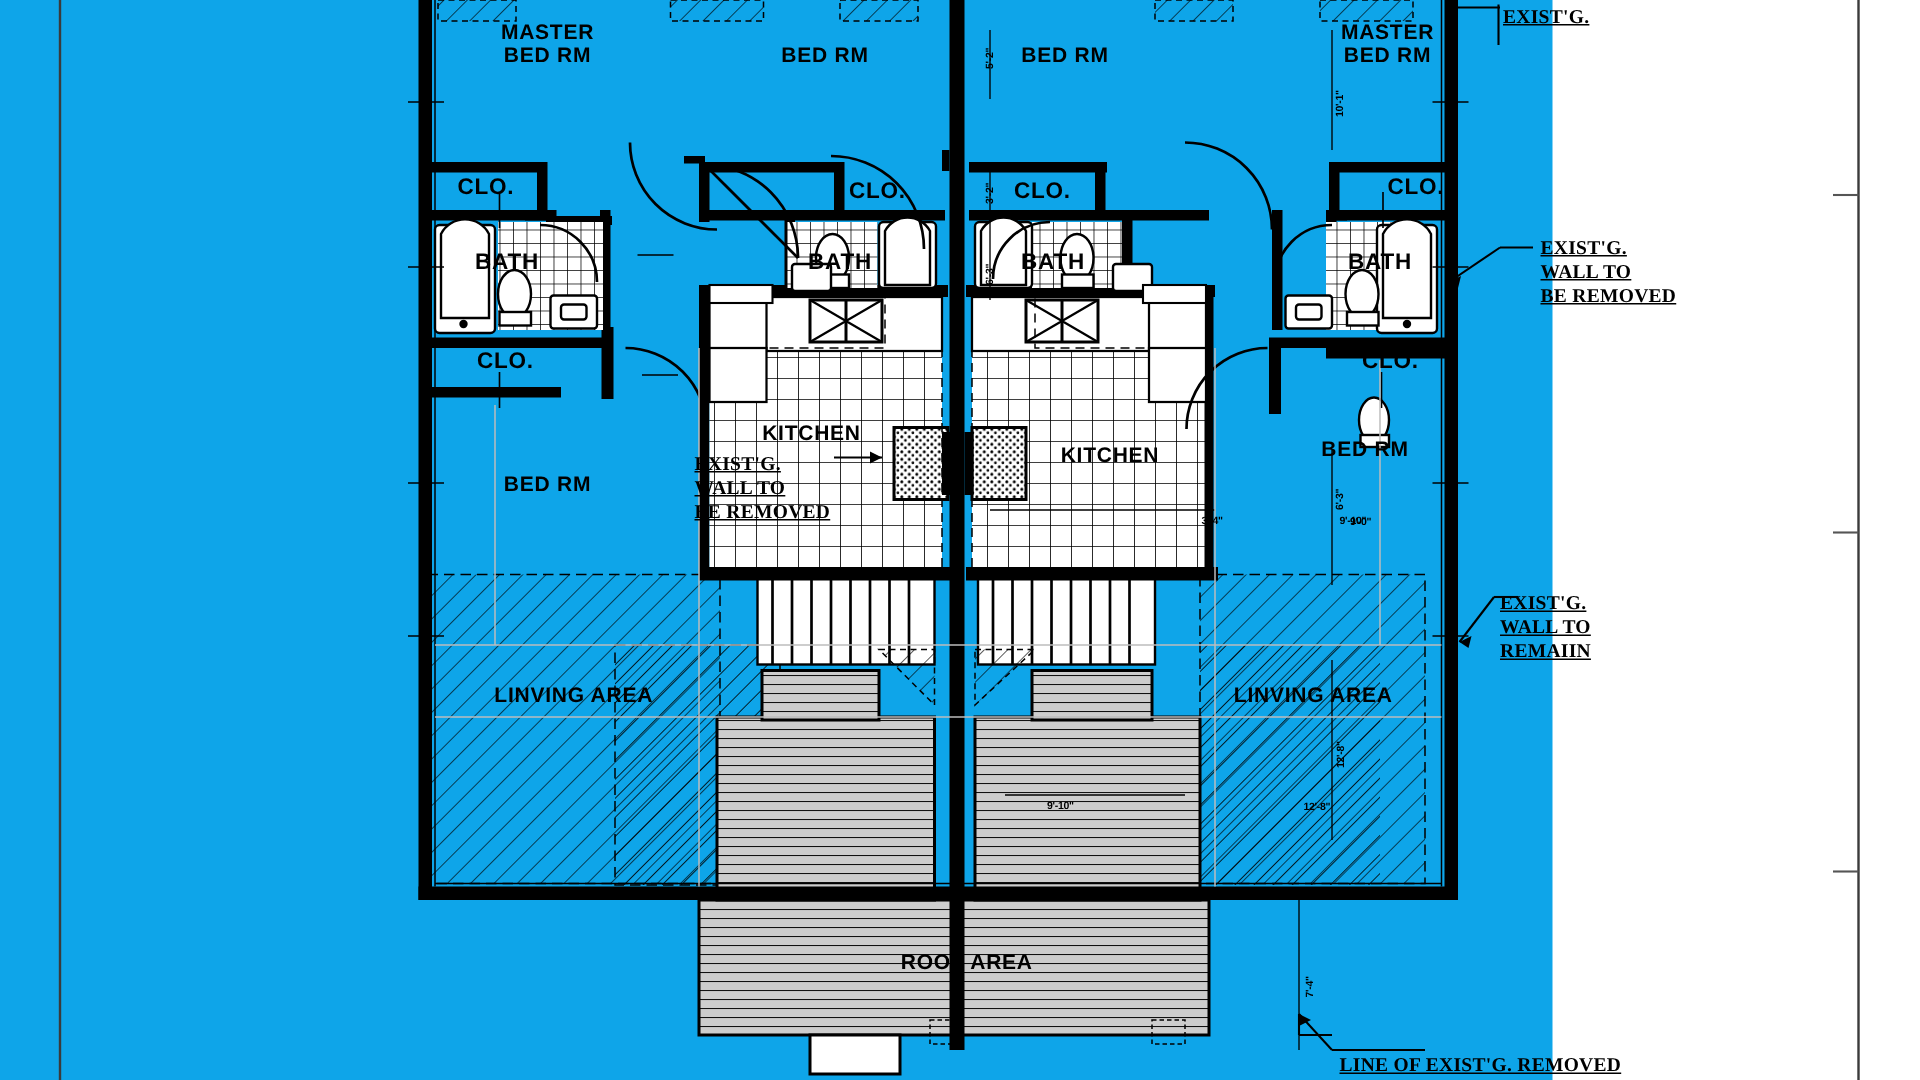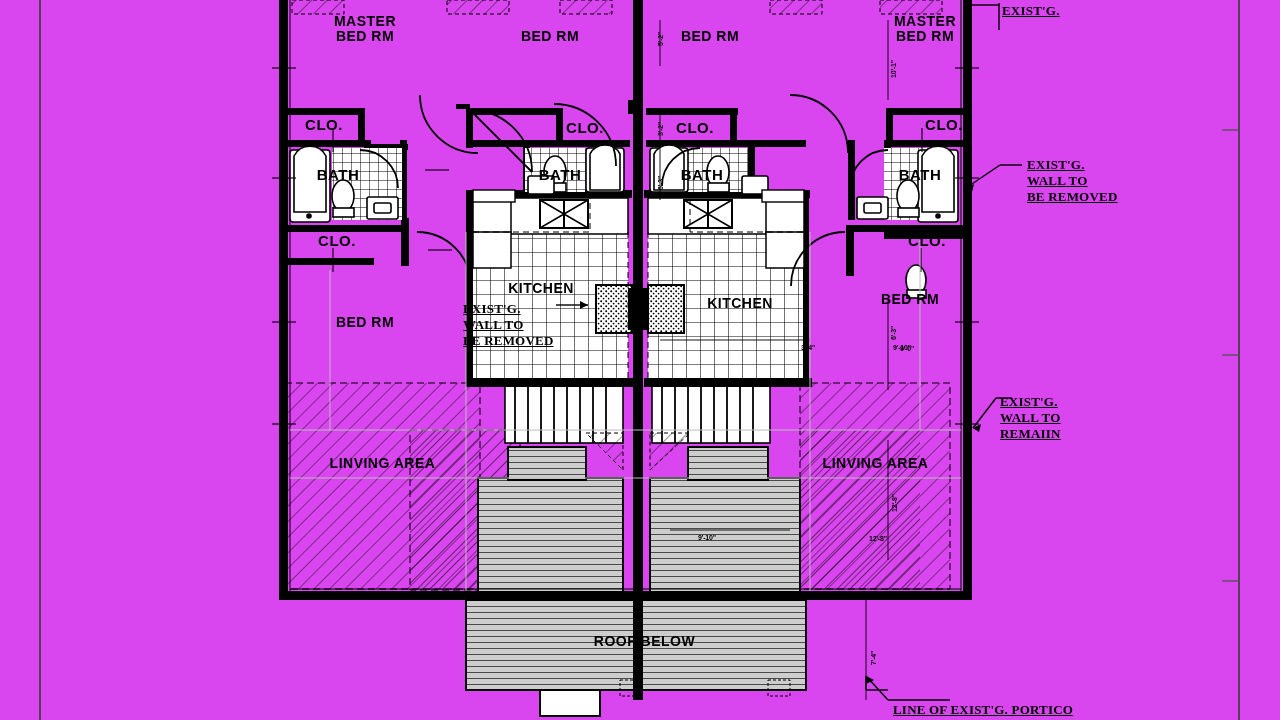--- a/index.html
+++ b/index.html
@@ -1,18 +1,18 @@
 <!DOCTYPE html>
 <html><head>
 <meta charset="utf-8">
 <style>
   html,body{margin:0;padding:0;background:#ffffff;}
   body{width:1280px;height:720px;overflow:hidden;
        font-family:"Liberation Sans",sans-serif;}
-  #stage{position:relative;width:1280px;height:720px;background:#d946ef;}
+  #stage{position:relative;width:1035px;height:720px;background:#0ea5e9;}
   svg{position:absolute;left:0;top:0;}
   .lbl{position:absolute;font-family:"Liberation Sans",sans-serif;
        font-weight:bold;color:#000;letter-spacing:.5px;white-space:pre;
        line-height:1.08;text-align:center;}
   .room{font-size:14px;}
   .room.small{font-size:15px;}
   .note{position:absolute;font-family:"Liberation Serif",serif;
         font-weight:bold;color:#000;font-size:13px;line-height:1.22;
         white-space:pre;letter-spacing:.2px;text-decoration:underline;}
   .dim{position:absolute;font-family:"Liberation Sans",sans-serif;
@@ -352,33 +352,33 @@
 
 <div class="lbl room" style="left:320px;top:315px;width:90px;">BED RM</div>
 <div class="lbl room" style="left:865px;top:292px;width:90px;">BED RM</div>
 
 <div class="lbl room" style="left:495px;top:281px;width:92px;">KITCHEN</div>
 <div class="lbl room" style="left:694px;top:296px;width:92px;">KITCHEN</div>
 
 <div class="lbl room" style="left:315px;top:456px;width:135px;">LINVING AREA</div>
 <div class="lbl room" style="left:808px;top:456px;width:135px;">LINVING AREA</div>
 
-<div class="lbl room" style="left:587px;top:634px;width:115px;">ROOF BELOW</div>
+<div class="lbl room" style="left:587px;top:634px;width:115px;">ROOF AREA</div>
 
 <div class="note" style="left:1002px;top:3px;">EXIST'G.</div>
 <div class="note" style="left:1027px;top:157px;">EXIST'G.
 WALL TO
 BE REMOVED</div>
 <div class="note" style="left:1000px;top:394px;">EXIST'G.
 WALL TO
 REMAIIN</div>
 <div class="note" style="left:463px;top:301px;">EXIST'G.
 WALL TO
 BE REMOVED</div>
-<div class="note" style="left:893px;top:702px;">LINE OF EXIST'G. PORTICO</div>
+<div class="note" style="left:893px;top:702px;">LINE OF EXIST'G. REMOVED</div>
 
 <div class="dim" style="left:893px;top:344px;">9'-10"</div>
 <div class="dim" style="left:801px;top:344px;">3'-4"</div>
 <div class="dim" style="left:698px;top:534px;">9'-10"</div>
 <div class="dim" style="left:869px;top:535px;">12'-8"</div>
 <div class="dim" style="left:900px;top:345px;">9'-0"</div>
 
 <div class="dim dimv" style="left:890px;top:78px;">10'-1"</div>
 <div class="dim dimv" style="left:890px;top:340px;">6'-3"</div>
 <div class="dim dimv" style="left:891px;top:512px;">12'-8"</div>

